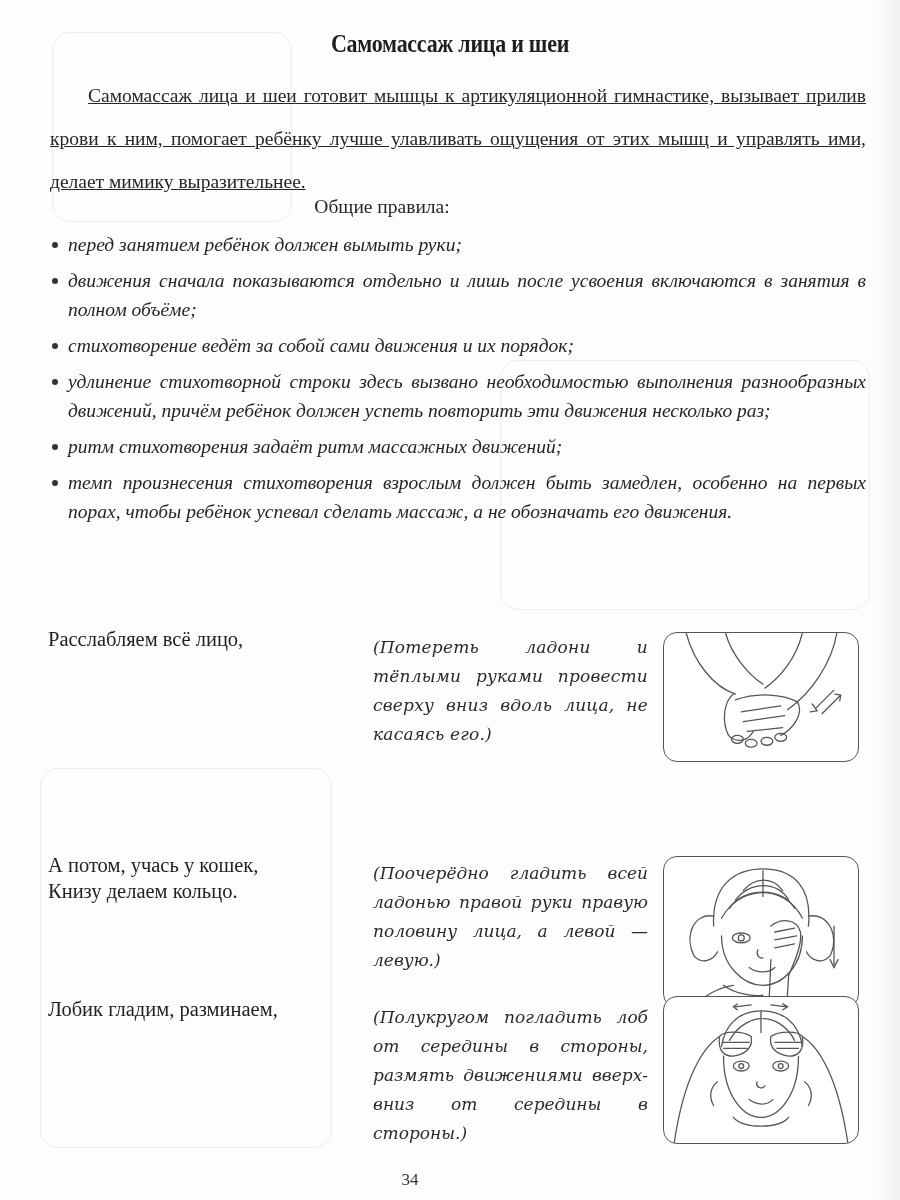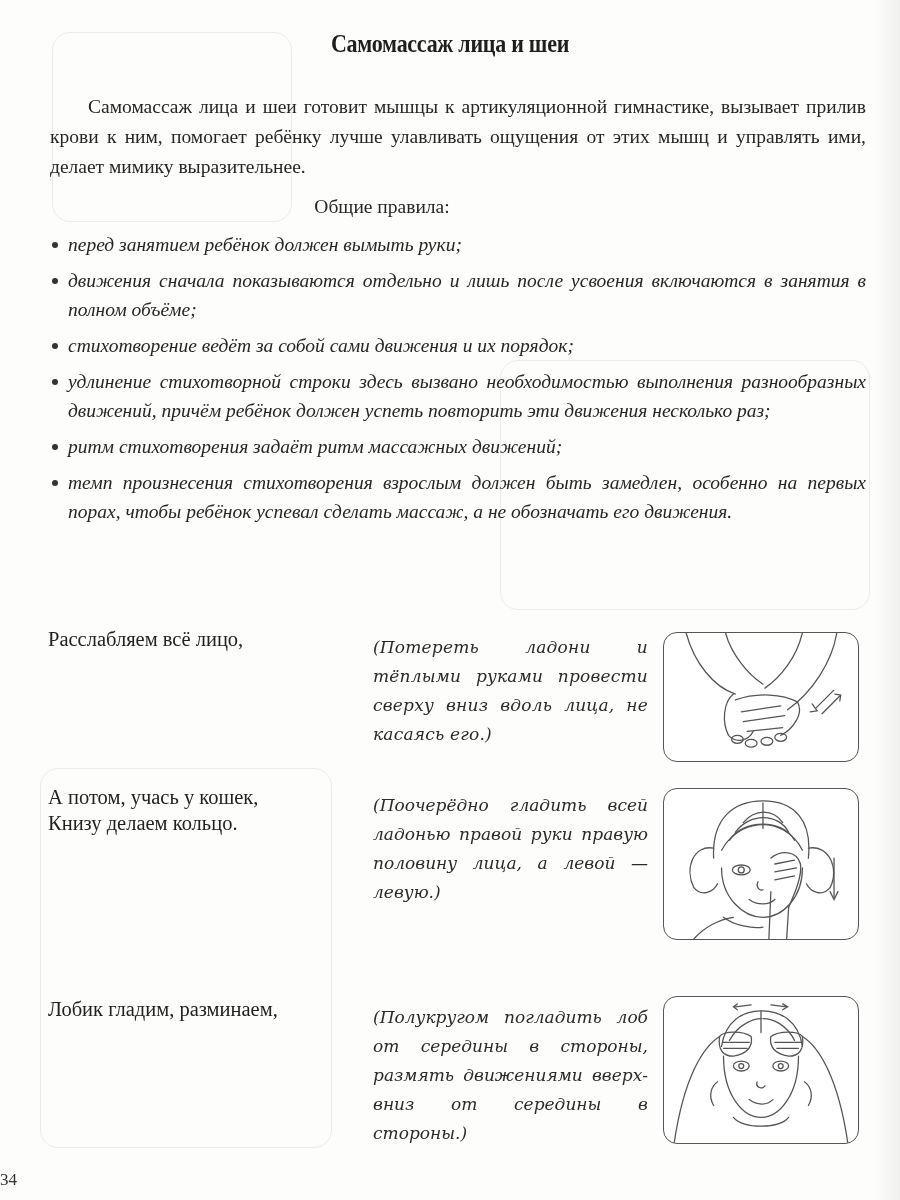--- a/index.html
+++ b/index.html
@@ -31,27 +31,28 @@
       top: 30px; left: 0; width: 900px;
       text-align: center;
       font-size: 25px;
       font-weight: bold;
       letter-spacing: -0.3px;
       transform: scaleX(0.88);
       color: #1e1e1e;
     }
     .intro {
       position: absolute;
-      top: 92px; left: 50px; width: 816px;
+      top: 74px; left: 50px; width: 816px;
       font-size: 19.5px;
-      line-height: 30px;
+      line-height: 43px;
       text-align: justify;
       text-indent: 38px;
       transform-origin: left top;
       color: #262626;
+      text-decoration: underline;
     }
     .rules-heading {
       position: absolute;
       top: 196px; left: 0; width: 764px;
       text-align: center;
       font-size: 19.5px;
       color: #262626;
     }
     .rules-list {
       position: absolute;
@@ -108,21 +109,21 @@
       width: 196px;
       border: 1.6px solid #555;
       border-radius: 14px;
       background: #fff;
       overflow: hidden;
     }
     .illus svg { display: block; width: 100%; height: 100%; }
     .page-number {
       position: absolute;
       top: 1170px; left: 0; width: 820px;
-      text-align: left;
+      text-align: center;
       font-size: 17px;
       color: #333;
     }
   </style>
 </head>
 <body>
 
 <div class="bleed" style="left:52px; top:32px; width:240px; height:190px;"></div>
 <div class="bleed" style="left:40px; top:768px; width:292px; height:380px;"></div>
 <div class="bleed" style="left:500px; top:360px; width:370px; height:250px;"></div>
@@ -166,21 +167,21 @@
         <ellipse cx="118" cy="106" rx="6" ry="4"></ellipse>
         <path d="M154 76 L172 58"></path>
         <path d="M150 72 L155 79 L148 80"></path>
         <path d="M160 82 L178 64"></path>
         <path d="M173 62 L179 63 L178 69"></path>
       </g>
     </svg>
   </div>
 </div>
 
-<div class="exercise" style="top:784px; height:170px;">
+<div class="exercise" style="top:852px; height:170px;">
   <div class="verse">
     <div>А потом, учась у кошек,</div>
     <div>Книзу делаем кольцо.</div>
   </div>
   <div class="instruction">(Поочерёдно гладить всей ладонью правой руки правую половину лица, а левой — левую.)</div>
   <div class="illus" style="top:4px; height:152px;">
     <svg viewBox="0 0 196 152">
       <g fill="none" stroke="#555" stroke-width="1.3" stroke-linecap="round">
         <path d="M50 70 C48 30 70 12 100 12 C132 12 150 32 146 70"></path>
         <path d="M58 62 C70 40 90 36 100 36 C112 36 130 42 140 62"></path>

